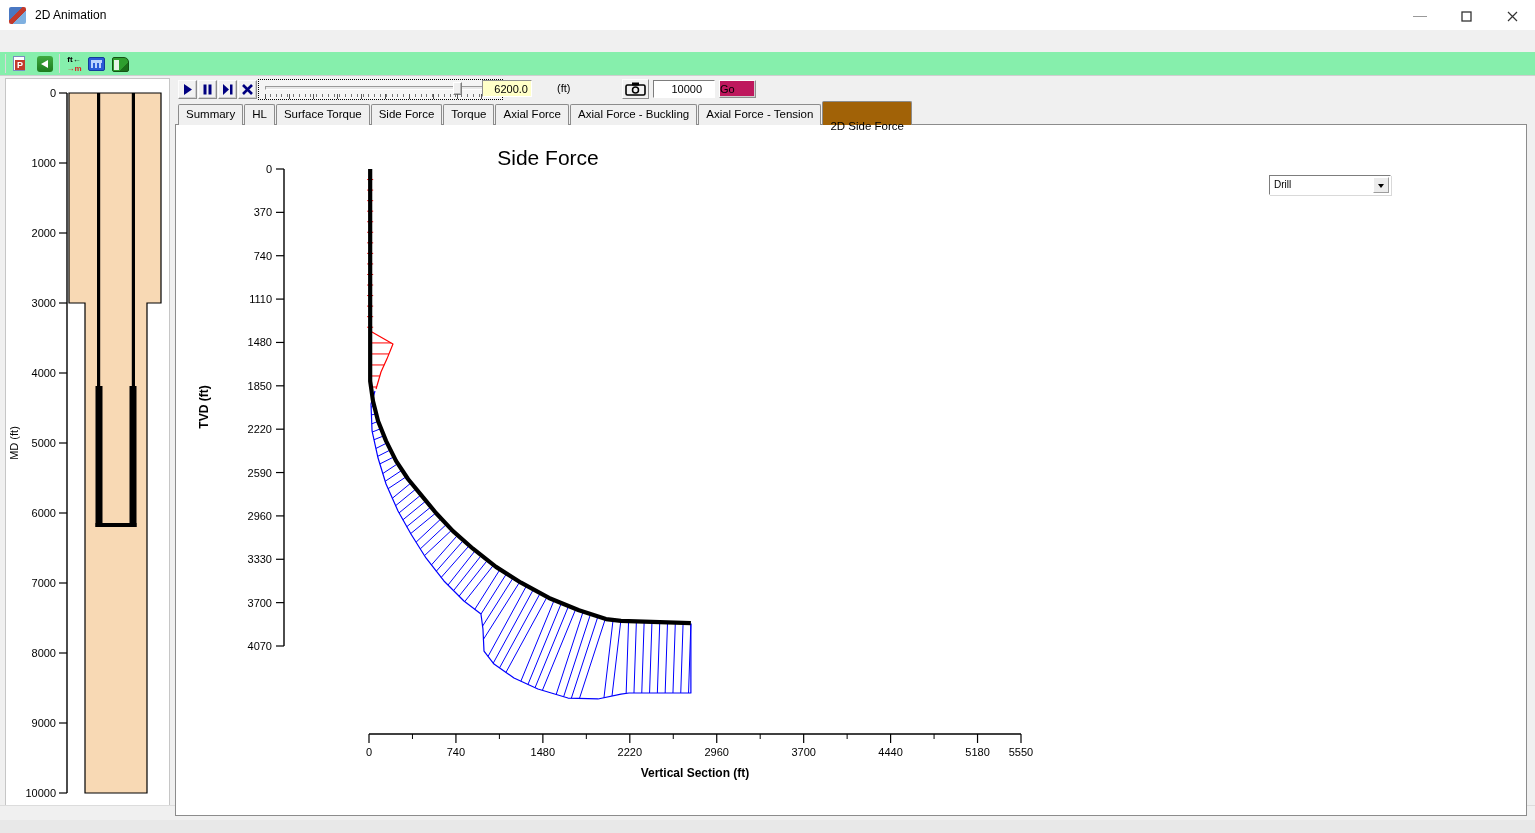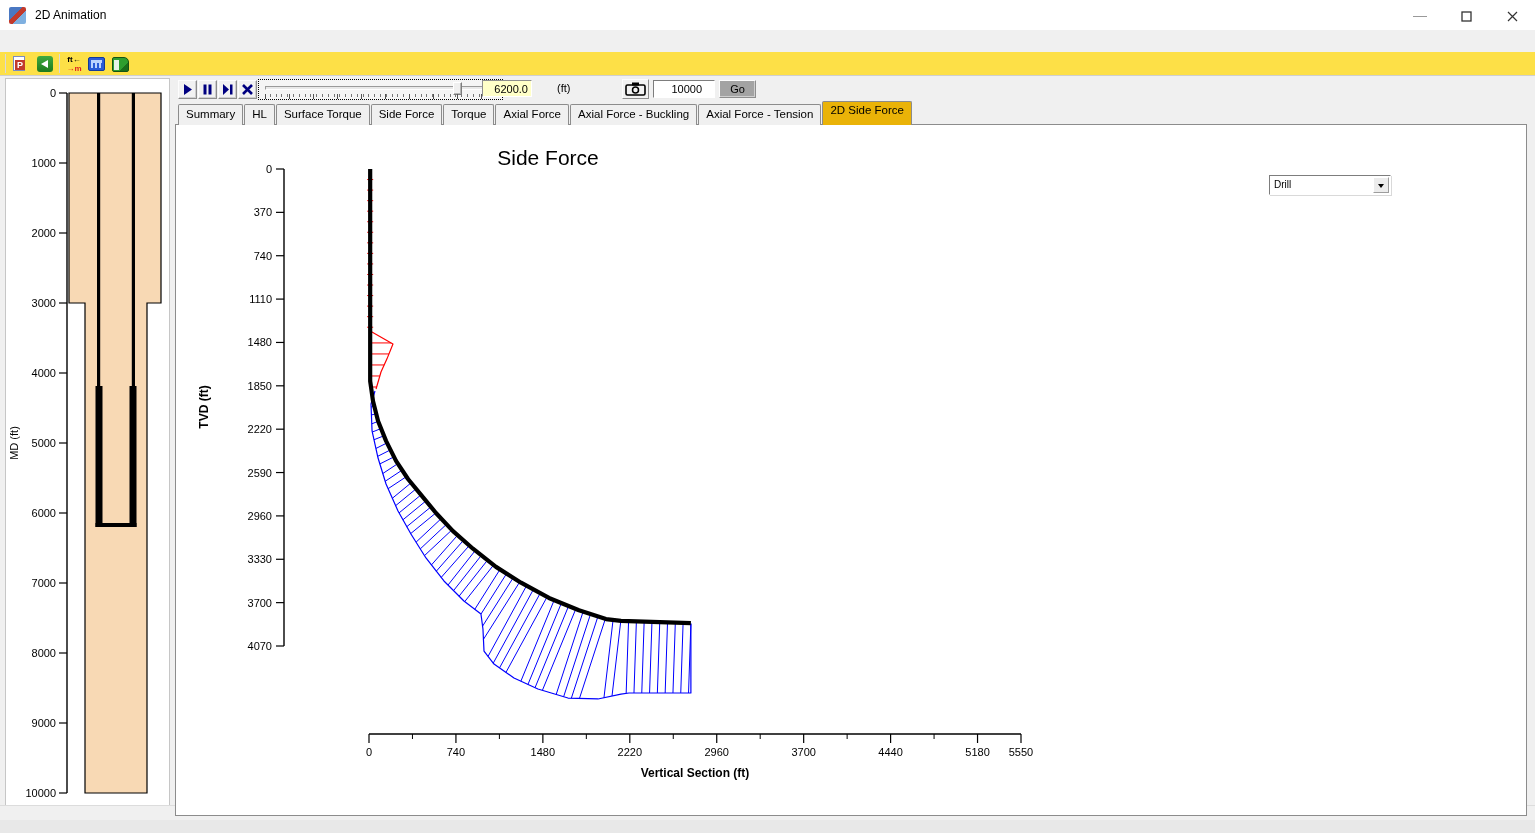--- a/index.html
+++ b/index.html
@@ -14,21 +14,21 @@
   .winctl{position:absolute;top:0;height:30px;width:46px;text-align:center;line-height:30px;font-size:14px;cursor:default;}
   .winctl.min{right:92px;color:#999;}
   .winctl.max{right:46px;}
   .winctl.close{right:0;}
   .winctl svg{vertical-align:middle;}
   
   .menubar{position:absolute;left:0;top:30px;width:100%;height:22px;background:#fff;font-size:12px;}
   .menu-item{display:inline-block;padding:3px 8px 0 8px;height:22px;}
   .menu-item:first-child{margin-left:2px;}
   
-  .toolbar{position:absolute;left:0;top:52px;width:100%;height:24px;background:#fde047;border-bottom:1px solid #cfcfcf;}
+  .toolbar{position:absolute;left:0;top:52px;width:100%;height:24px;background:#86efac;border-bottom:1px solid #cfcfcf;}
   .tb-sep{position:absolute;top:2px;width:1px;height:19px;background:#d9d9d9;}
   .tb-btn{position:absolute;top:2px;width:20px;height:20px;border:1px solid transparent;}
   .doc-icon{position:absolute;left:2px;top:1px;width:12px;height:15px;background:#fff;border:1px solid #7a8cc0;}
   .doc-icon::after{content:"P";position:absolute;left:1px;top:3px;font-size:9px;font-weight:bold;color:#fff;background:#c23a2c;padding:0 2px;}
   .back-icon{position:absolute;left:1px;top:1px;width:16px;height:16px;background:linear-gradient(#3faa3f,#1d7a1d);border-radius:3px;}
   .back-icon::after{content:"";position:absolute;left:4px;top:4px;border-right:7px solid #fff;border-top:4px solid transparent;border-bottom:4px solid transparent;}
   .ftm-icon{position:absolute;left:0;top:0;width:20px;height:20px;font-size:8px;line-height:9px;font-weight:bold;text-align:center;}
   .ftm-icon .arr{color:#d22;}
   .calc-icon{position:absolute;left:1px;top:2px;width:17px;height:14px;background:#2a5bd7;border:1px solid #123a9a;border-radius:2px;}
   .calc-icon::after{content:"";position:absolute;left:2px;top:2px;right:2px;height:3px;background:#bcd3ff;}
@@ -54,28 +54,28 @@
     background-size:100% 5px,100% 3px;background-repeat:no-repeat;}
   .depth-box{position:absolute;left:482px;top:80px;width:50px;height:17px;background:#ffffc8;
     border:1px solid #8e8e8e;border-bottom-color:#fff;border-right-color:#fff;
     font-size:11px;text-align:right;padding:2px 3px 0 0;}
   .depth-unit{position:absolute;left:557px;top:82px;font-size:11px;}
   .cam-btn{position:absolute;left:622px;top:79px;width:27px;height:20px;background:#f2f2f2;
     border:1px solid #8e8e8e;border-top-color:#fdfdfd;border-left-color:#fdfdfd;}
   .go-input{position:absolute;left:653px;top:80px;width:62px;height:18px;border:1px solid #7d7d7d;
     border-bottom-color:#fff;border-right-color:#fff;font-size:11px;text-align:right;padding-right:12px;
     font-family:"Liberation Sans",sans-serif;}
-  .go-btn{position:absolute;left:719px;top:80px;width:37px;height:18px;background:#a3a3a3;
+  .go-btn{position:absolute;left:719px;top:80px;width:37px;height:18px;background:#be185d;
     border:1px solid #8e8e8e;border-top-color:#fdfdfd;border-left-color:#fdfdfd;box-shadow:inset -1px -1px 0 #cfcfcf;
-    font-size:11px;text-align:center;padding-top:2px;}
+    font-size:11px;padding-top:2px;}
   
   .tabs{position:absolute;left:178px;top:101px;height:24px;display:flex;align-items:flex-end;z-index:3;}
   .tab{height:21px;padding:3px 7px 0 7px;font-size:11.5px;background:#f0f0f0;
     border:1px solid #8c8c8c;border-bottom:none;border-radius:2px 2px 0 0;margin-right:1px;white-space:nowrap;}
-  .tab.active{height:24px;background:#eab308;position:relative;z-index:4;padding-top:2px;font-size:11.5px;margin-top:38px;}
+  .tab.active{height:24px;background:#a16207;position:relative;z-index:4;padding-top:18px;font-size:11.5px;margin-top:38px;}
   
   .main-panel{position:absolute;left:175px;top:124px;width:1352px;height:692px;background:#fff;
     border:1px solid #8c8c8c;z-index:2;}
   .chart-svg{position:absolute;left:0;top:0;}
   svg text{font-family:"Liberation Sans",sans-serif;fill:#000;}
   
   .combo{position:absolute;left:1093px;top:50px;width:122px;height:20px;background:#fff;
     border:1px solid #7d7d7d;border-bottom-color:#fff;border-right-color:#fff;box-shadow:1px 1px 0 #d9d9d9;}
   .combo-text{position:absolute;left:4px;top:3px;font-size:10px;}
   .combo-btn{position:absolute;right:1px;top:1px;width:16px;height:16px;background:#ececec;

